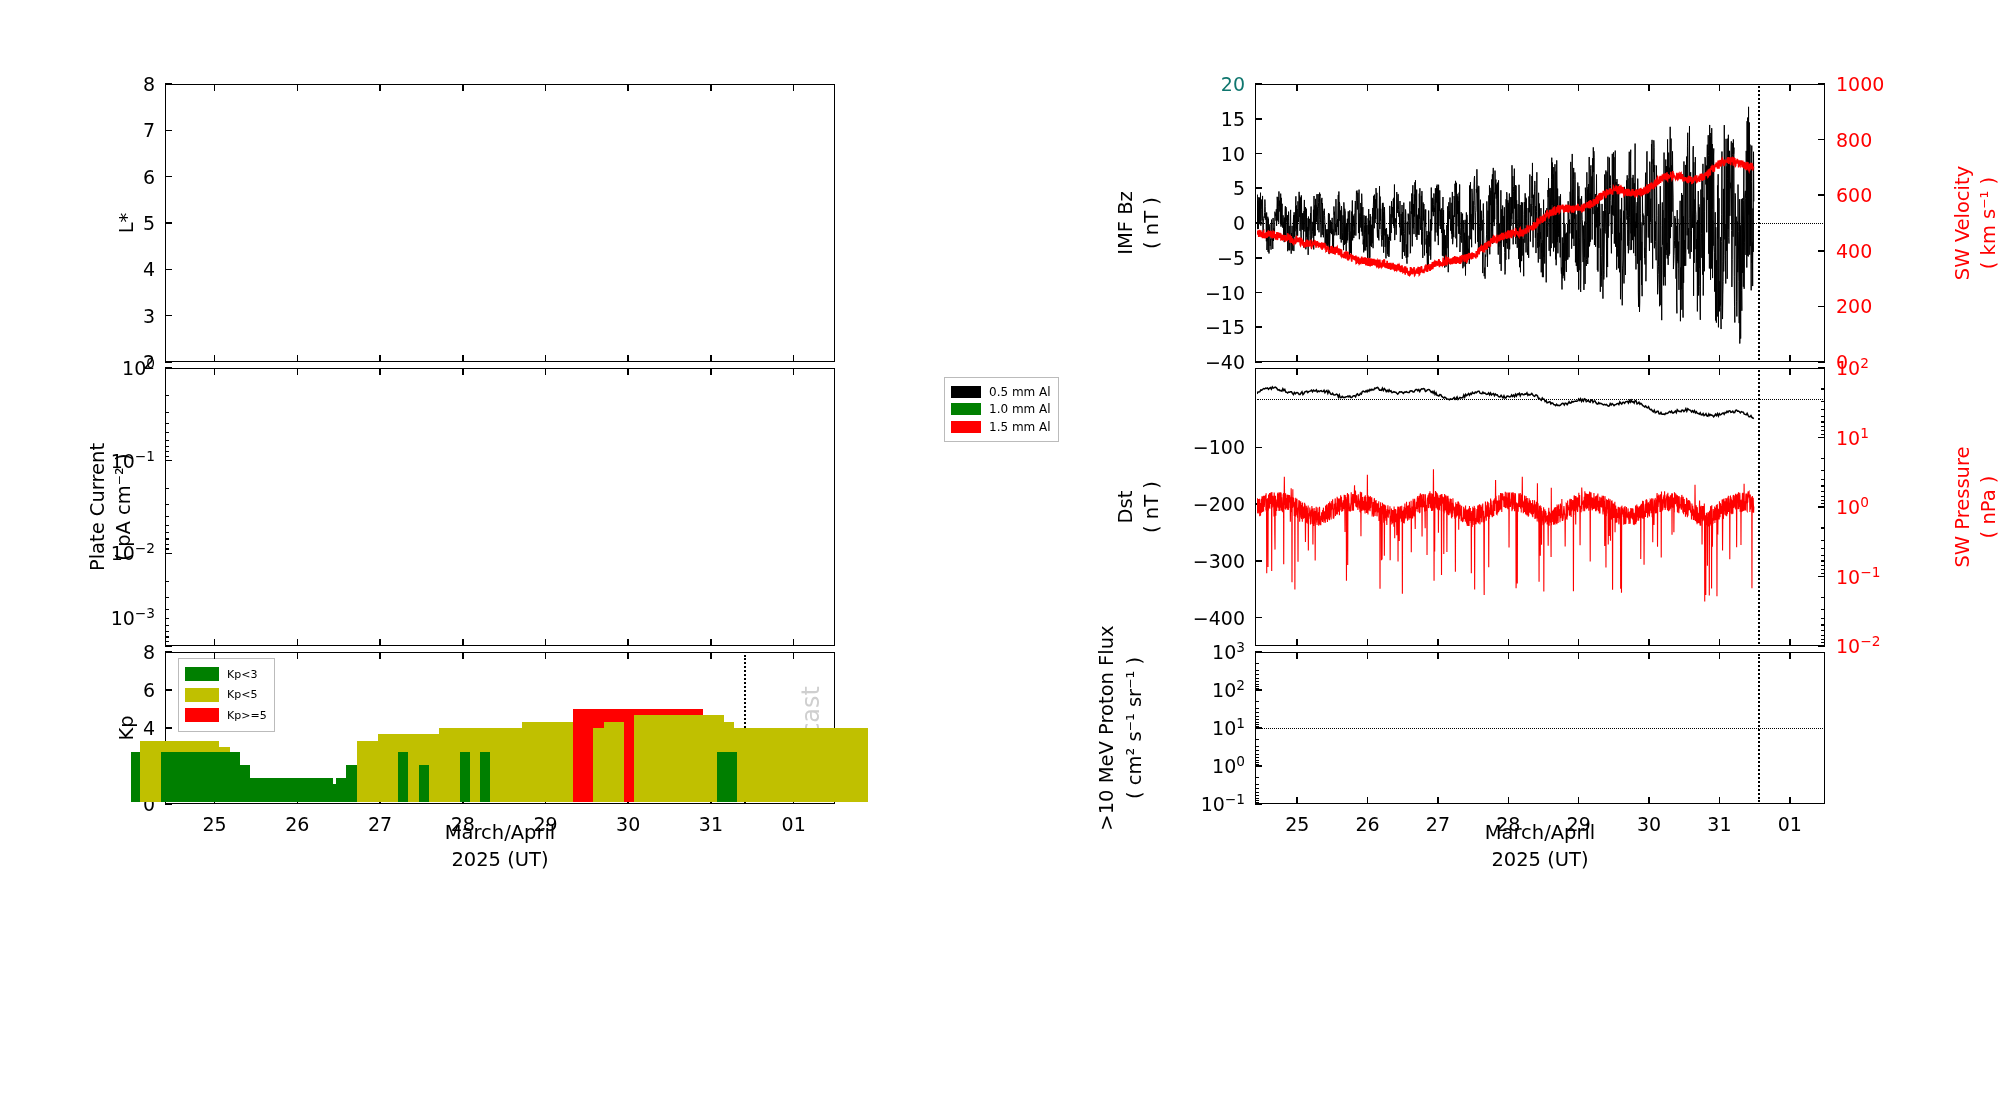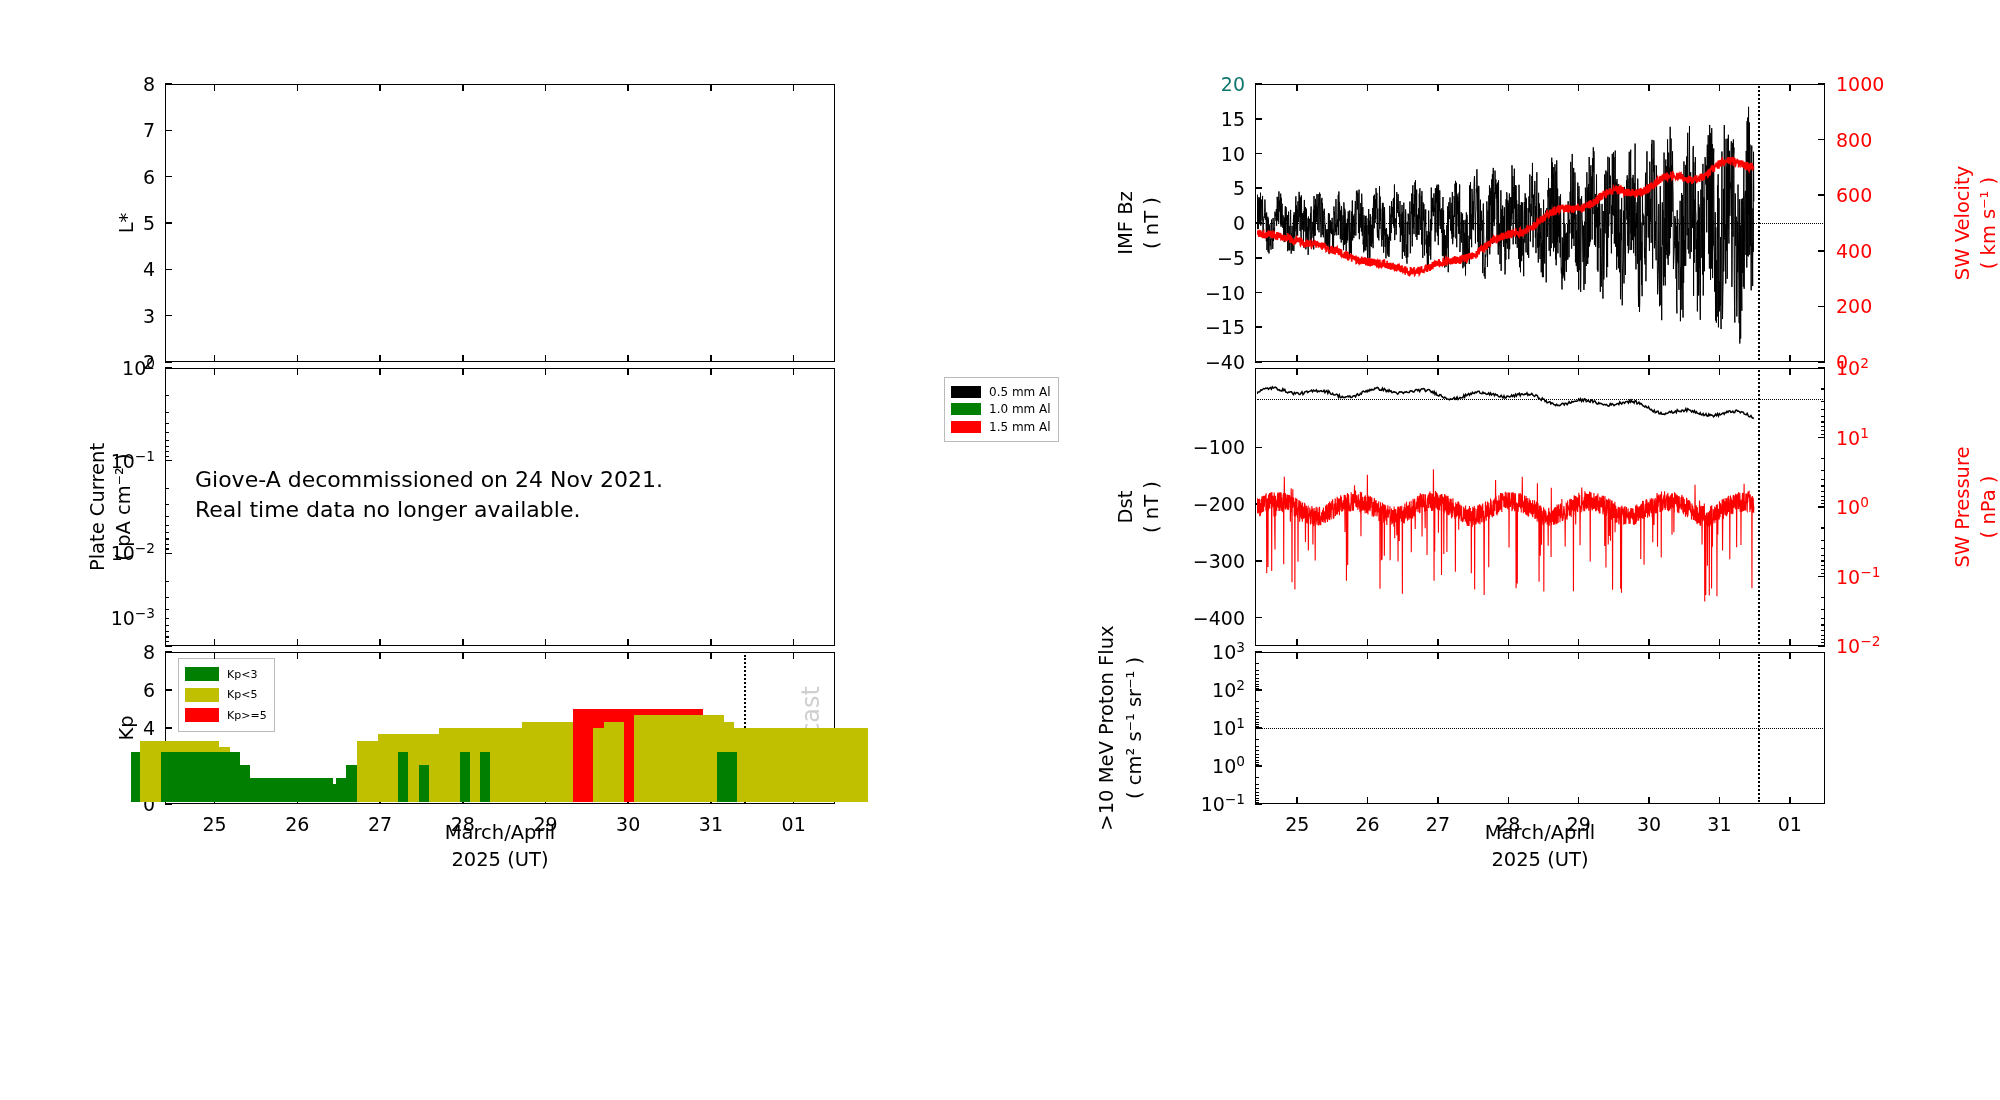--- a/index.html
+++ b/index.html
@@ -42,22 +42,20 @@
   <div class="axes" id="ax1" style="left:165px;top:84px;width:670px;height:278px;"></div>
 
   <div class="abs axlab rot" style="left:126px;top:223px;">L*</div>
 
 
   <div class="axes" id="ax2" style="left:165px;top:368px;width:670px;height:278px;"></div>
 
   <div class="abs axlab rot" style="left:97px;top:507px;"><span>Plate Current</span></div>
   <div class="abs axlab rot" style="left:123px;top:507px;"><span>( pA cm⁻² )</span></div>
 
-  <div class="msg" style="left:195px;top:465px;"><span>Giove-A decommissioned on 24 Nov 2021.</span>
-<span>Real time data no longer available.</span></div>
 
   <div class="legend" id="leg-plate" style="left:944px;top:377px;">
       <div class="legrow">
         <span class="swatch" style="background: rgb(0, 0, 0);"></span>
         <span class="legtxt">0.5 mm Al</span>
       </div>
       <div class="legrow">
         <span class="swatch" style="background: rgb(0, 127, 0);"></span>
         <span class="legtxt">1.0 mm Al</span>
       </div>

